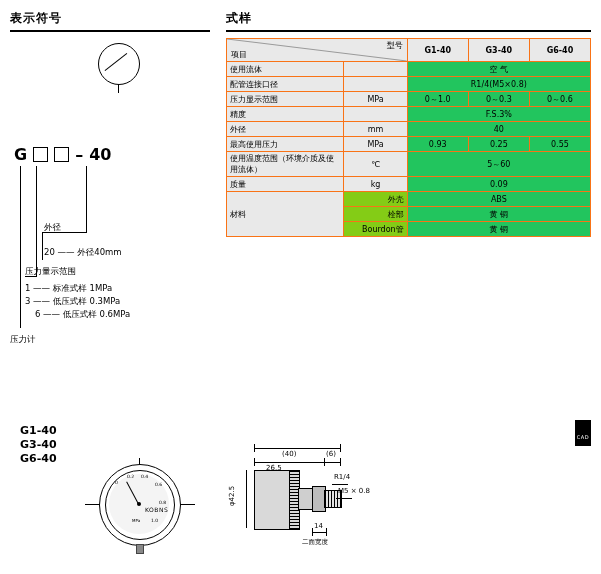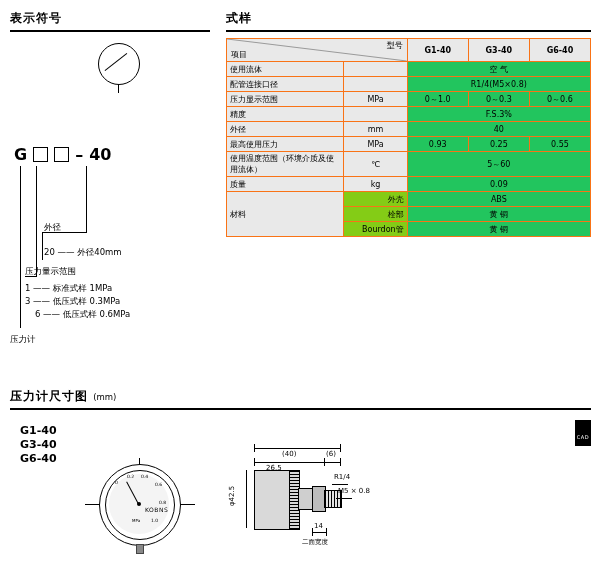--- a/index.html
+++ b/index.html
@@ -289,27 +289,20 @@
           <td class="matsub">栓部</td>
           <td class="val" colspan="3">黄  铜</td>
         </tr>
         <tr>
           <td class="matsub">Bourdon管</td>
           <td class="val" colspan="3">黄  铜</td>
         </tr>
       </tbody>
   </table>
 
-  <div id="dim-head">
-    <div class="sec-title">
-      <span>压力计尺寸图</span>
-      <span class="sub">(mm)</span>
-    </div>
-    <div class="rule"></div>
-  </div>
 
   <div id="dim-models">
     <div>G1-40</div>
     <div>G3-40</div>
     <div>G6-40</div>
   </div>
 
   <div id="gauge-draw">
     <div class="cross-h"></div>
     <div class="cross-v"></div>

